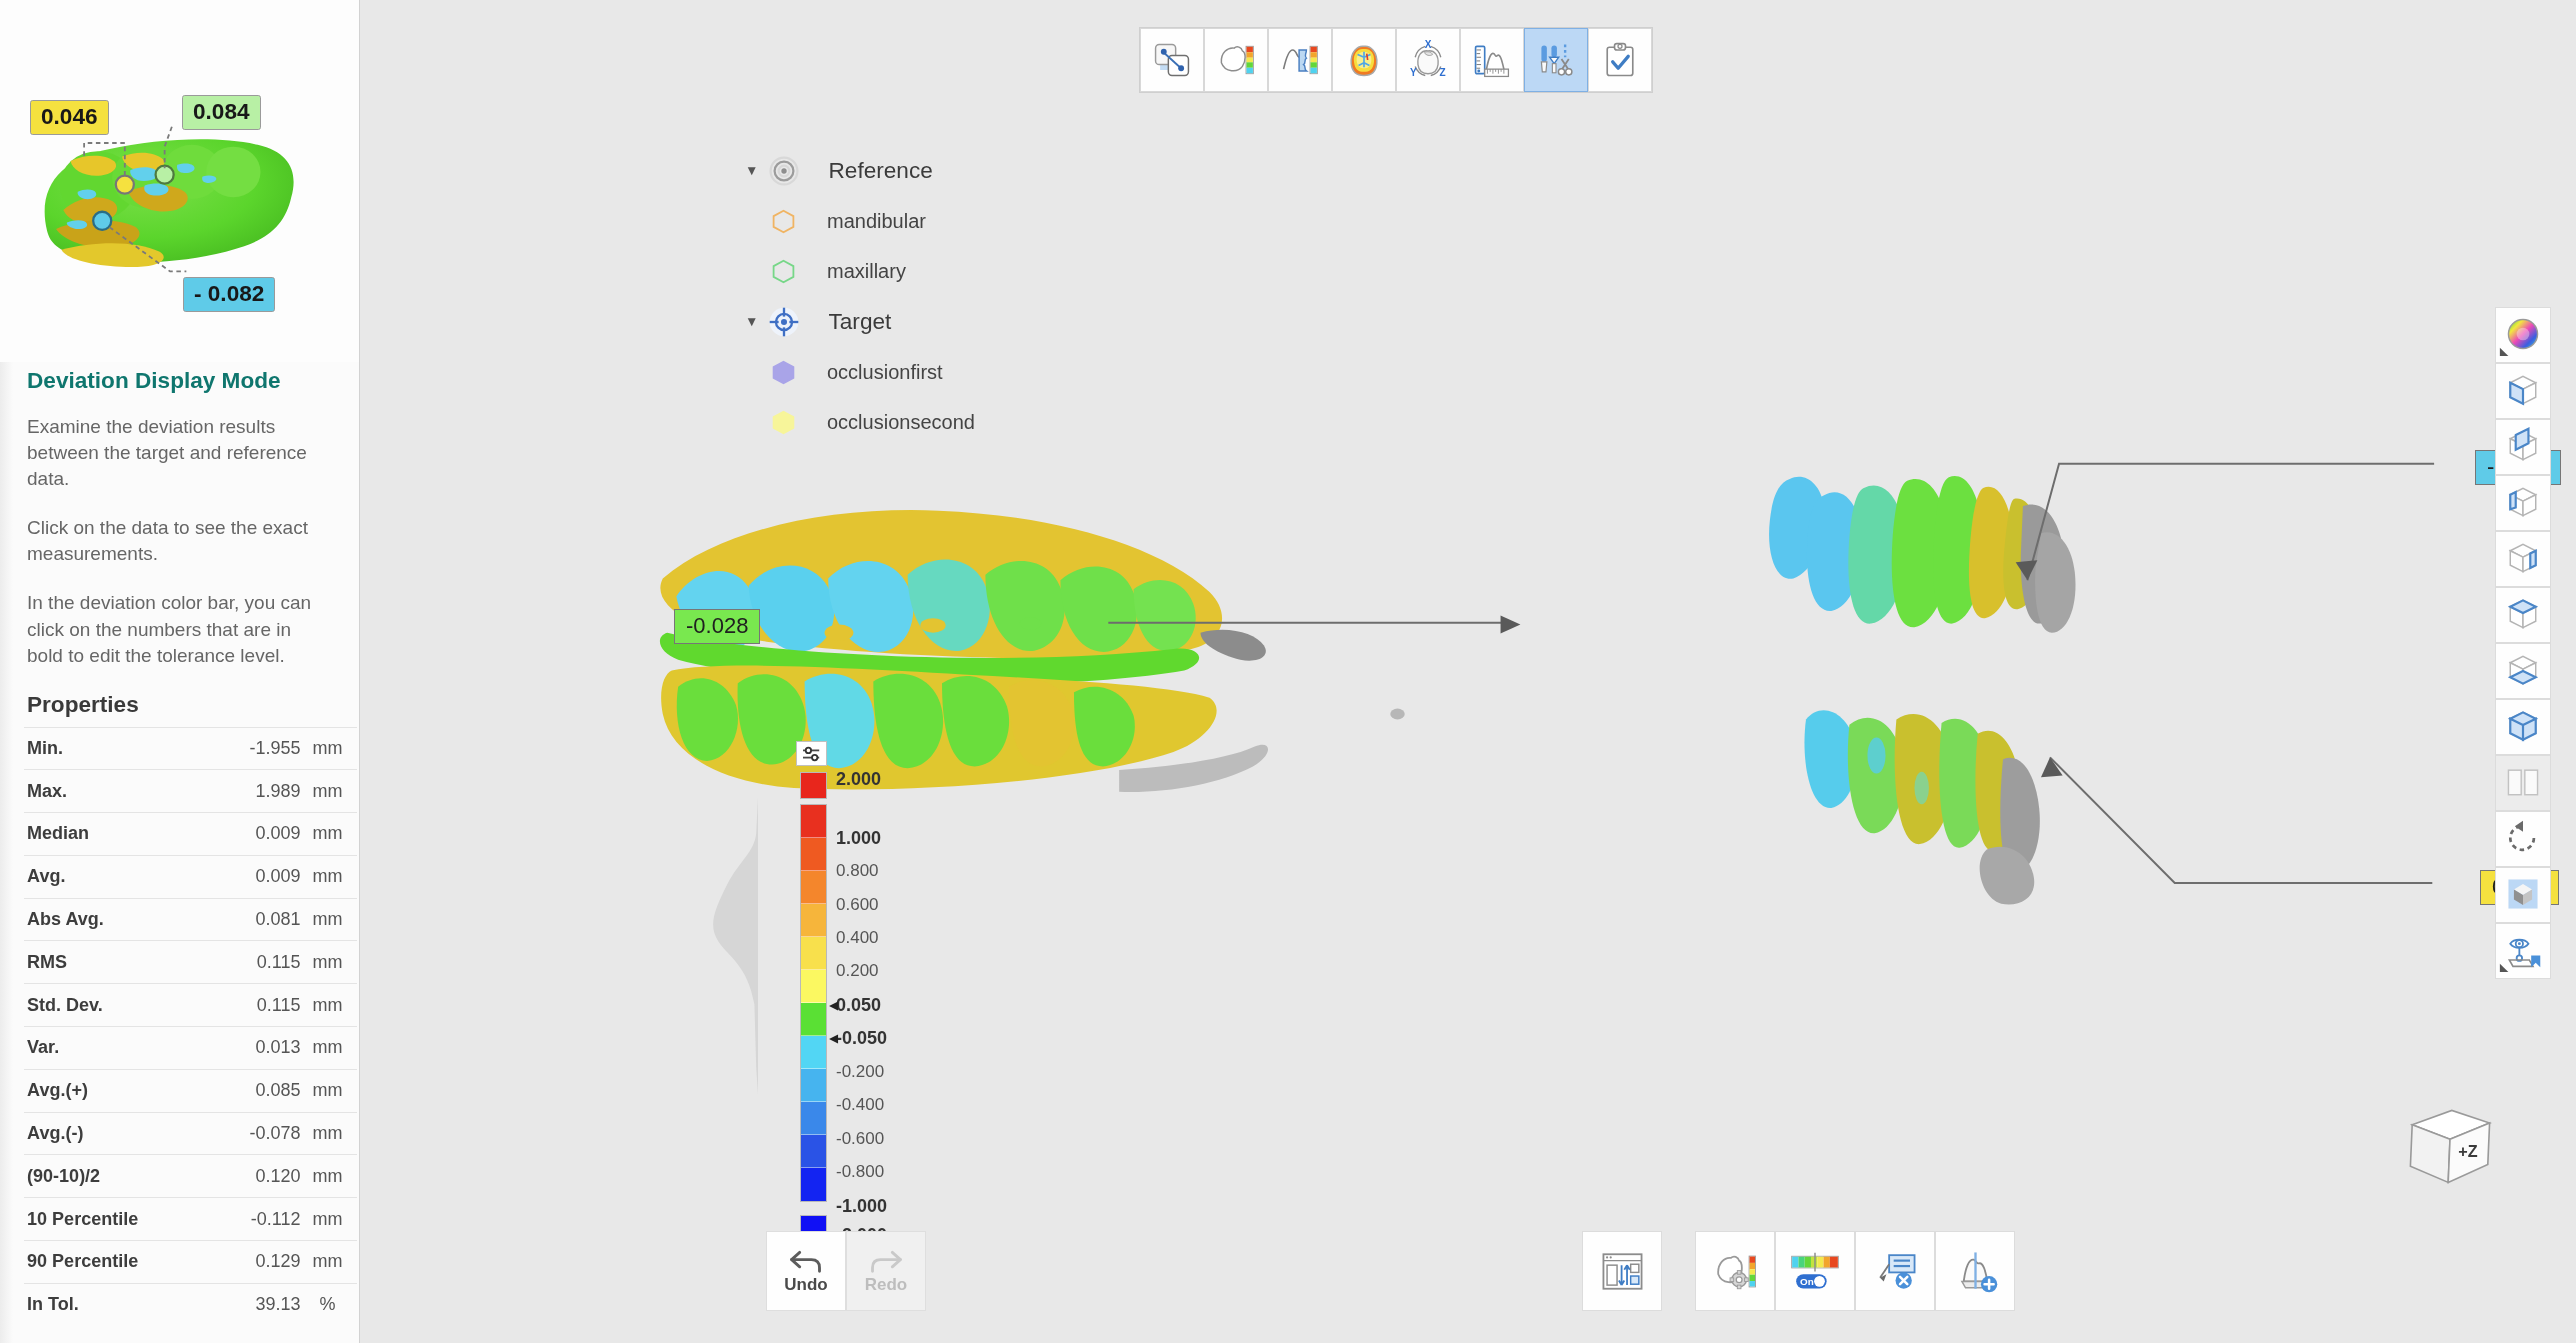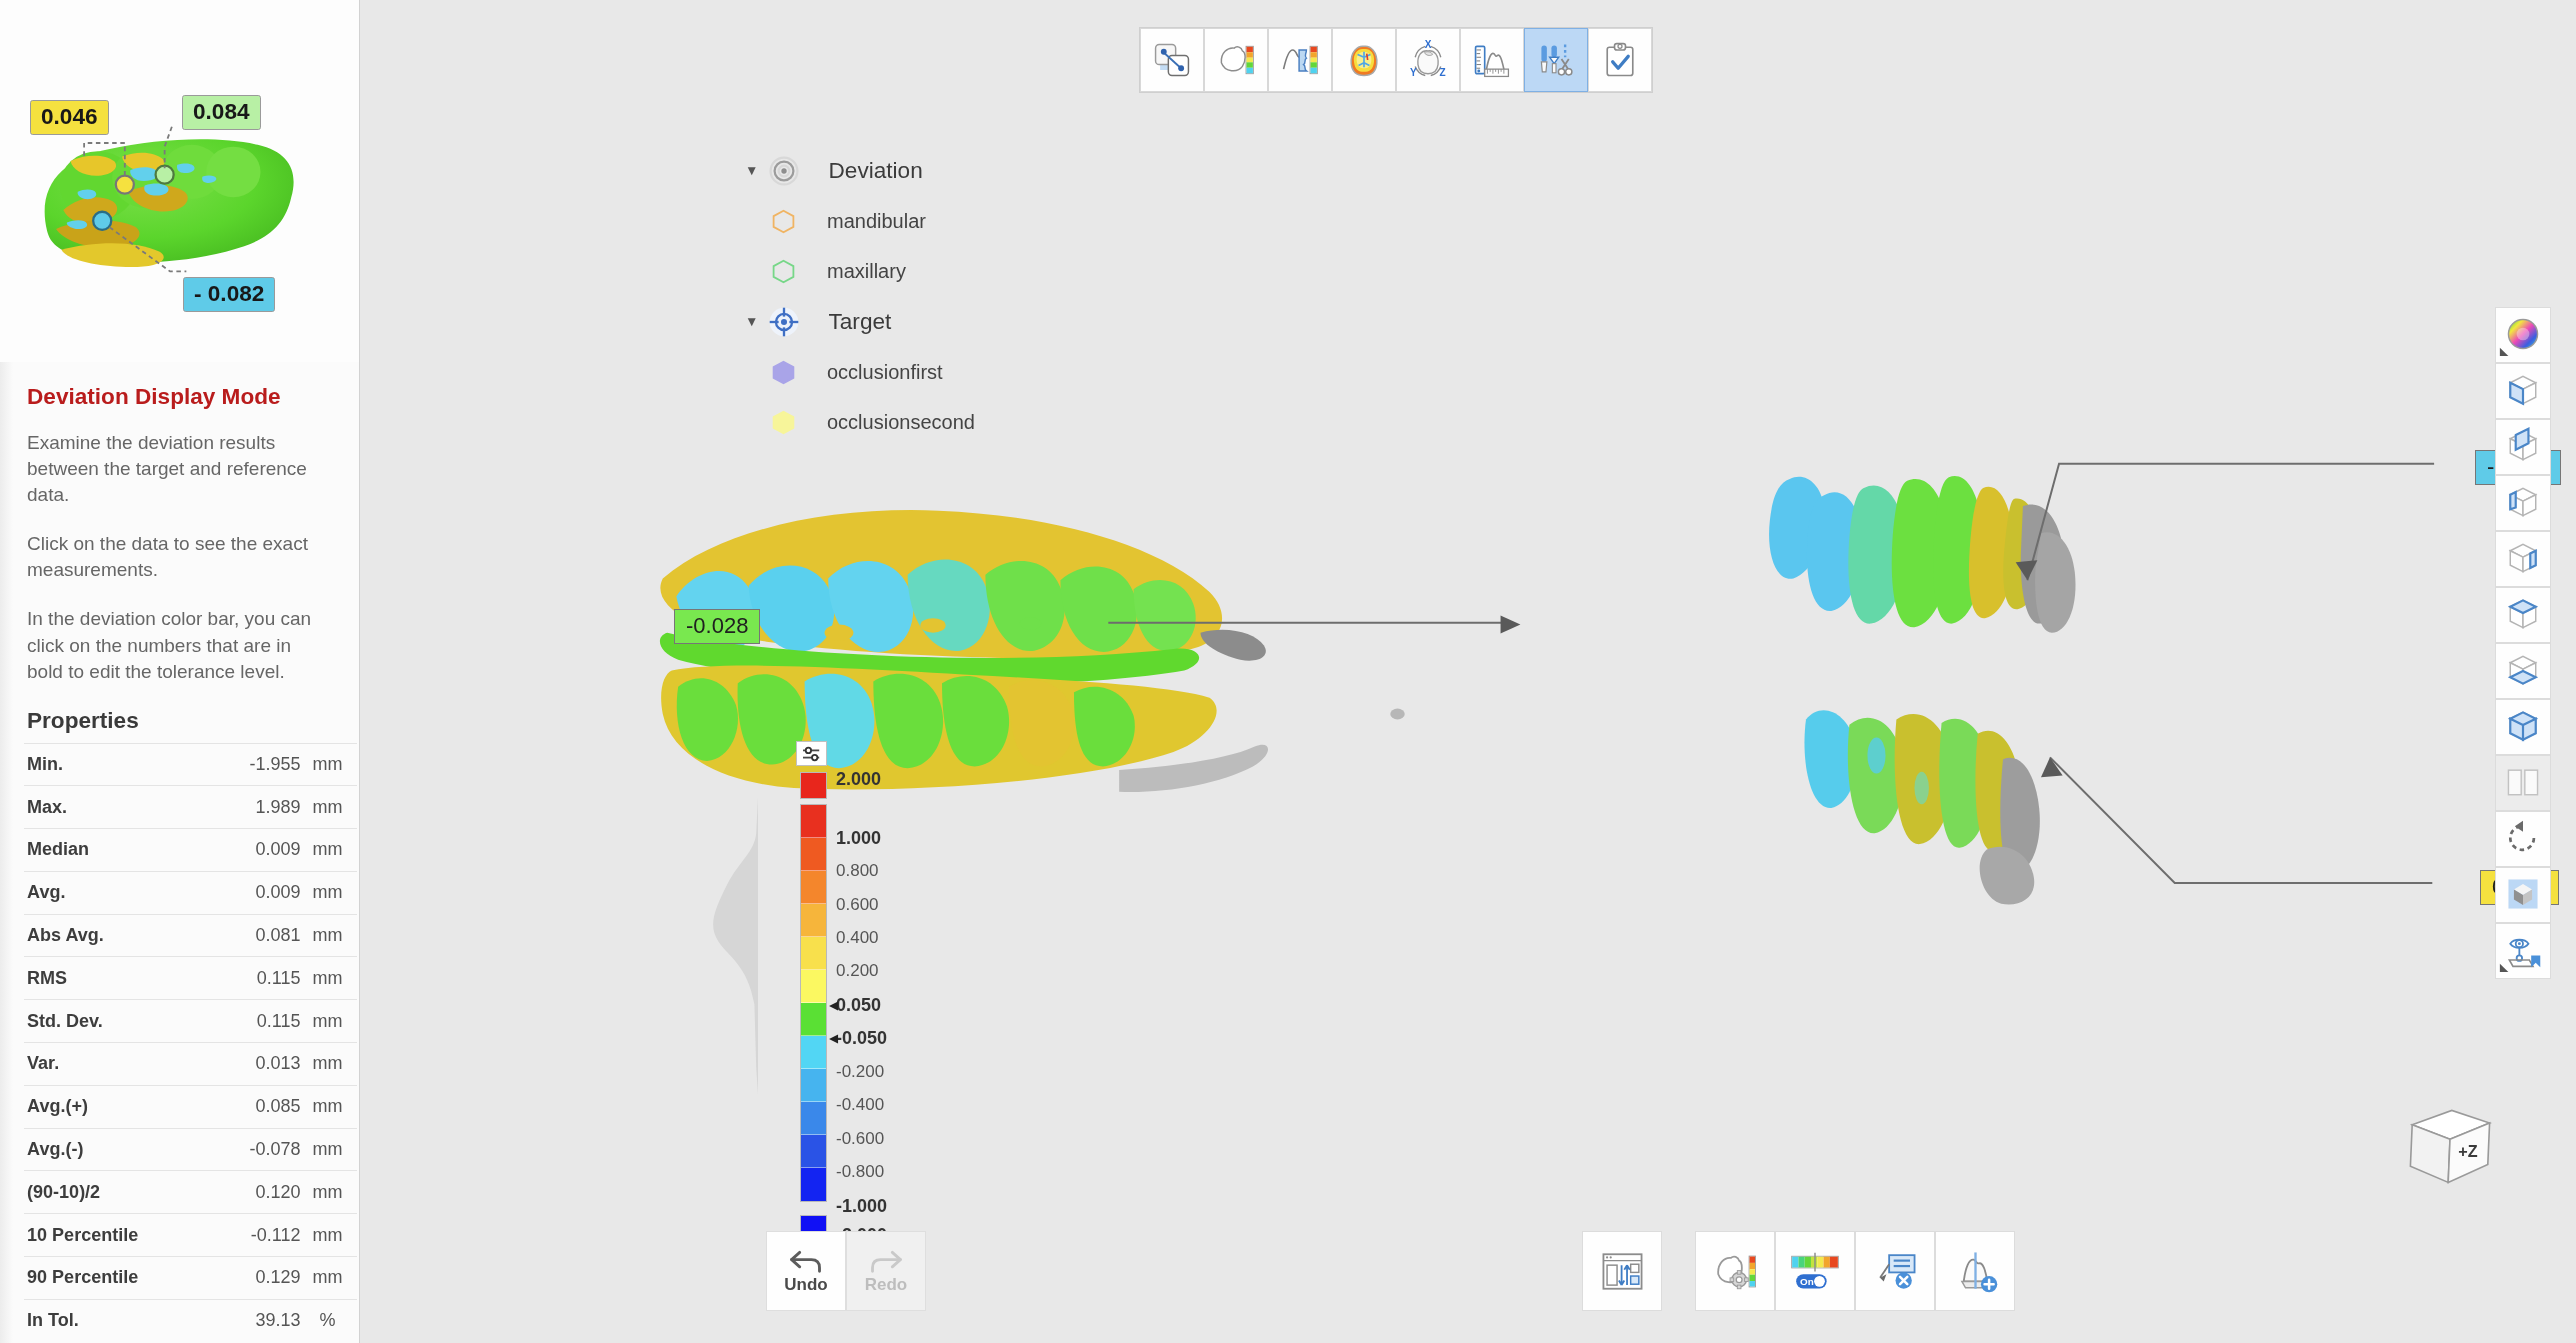--- a/index.html
+++ b/index.html
@@ -37,22 +37,22 @@
     border-radius: 2.7px;
     border: 0.9px solid #9a9a9a;
     line-height: 1.15;
     white-space: nowrap;
   }
   .tag.yellow { background:#f5e13f; }
   .tag.green  { background:#b8f0a5; }
   .tag.cyan   { background:#5fcbe8; }
 
   .panel-title {
-    font-size: 22.6px; font-weight: bold; color: #b91c1c;
-    padding: 0 0 0 27px; margin-top: 22px;
+    font-size: 22.6px; font-weight: bold; color: #0f766e;
+    padding: 0 0 0 27px; margin-top: 6px;
   }
   .panel-desc {
     font-size: 19px; color: #666; line-height: 1.38;
     padding: 0 33px 0 27px; margin-top: 20px;
   }
   .panel-desc p { margin-bottom: 22.6px; }
 
   .props-title {
     font-size: 22.6px; font-weight: bold; color: #3a3a3a;
     padding-left: 27px; margin-top: 20px; margin-bottom: 9px;
@@ -428,21 +428,21 @@
         <div class="tree-row">
           <span class="caret">▼</span>
           <span class="tree-ico">
             <svg width="34" height="34" viewBox="0 0 38 38">
               <circle cx="19" cy="19" r="15" fill="none" stroke="#d8d8d8" stroke-width="2.5"></circle>
               <circle cx="19" cy="19" r="10.5" fill="none" stroke="#9c9c9c" stroke-width="2.5"></circle>
               <circle cx="19" cy="19" r="6" fill="none" stroke="#d8d8d8" stroke-width="2.5"></circle>
               <circle cx="19" cy="19" r="3" fill="#8e8e8e"></circle>
             </svg>
           </span>
-          <span class="tree-label">Deviation</span>
+          <span class="tree-label">Reference</span>
         </div>
         <div class="tree-row child">
           <span class="tree-ico">
             <svg width="27" height="27" viewBox="0 0 30 30">
               <polygon points="15,3 26,9 26,21 15,27 4,21 4,9" fill="none" stroke="#f0b463" stroke-width="2"></polygon>
             </svg>
           </span>
           <span class="tree-label">mandibular</span>
         </div>
         <div class="tree-row child">

